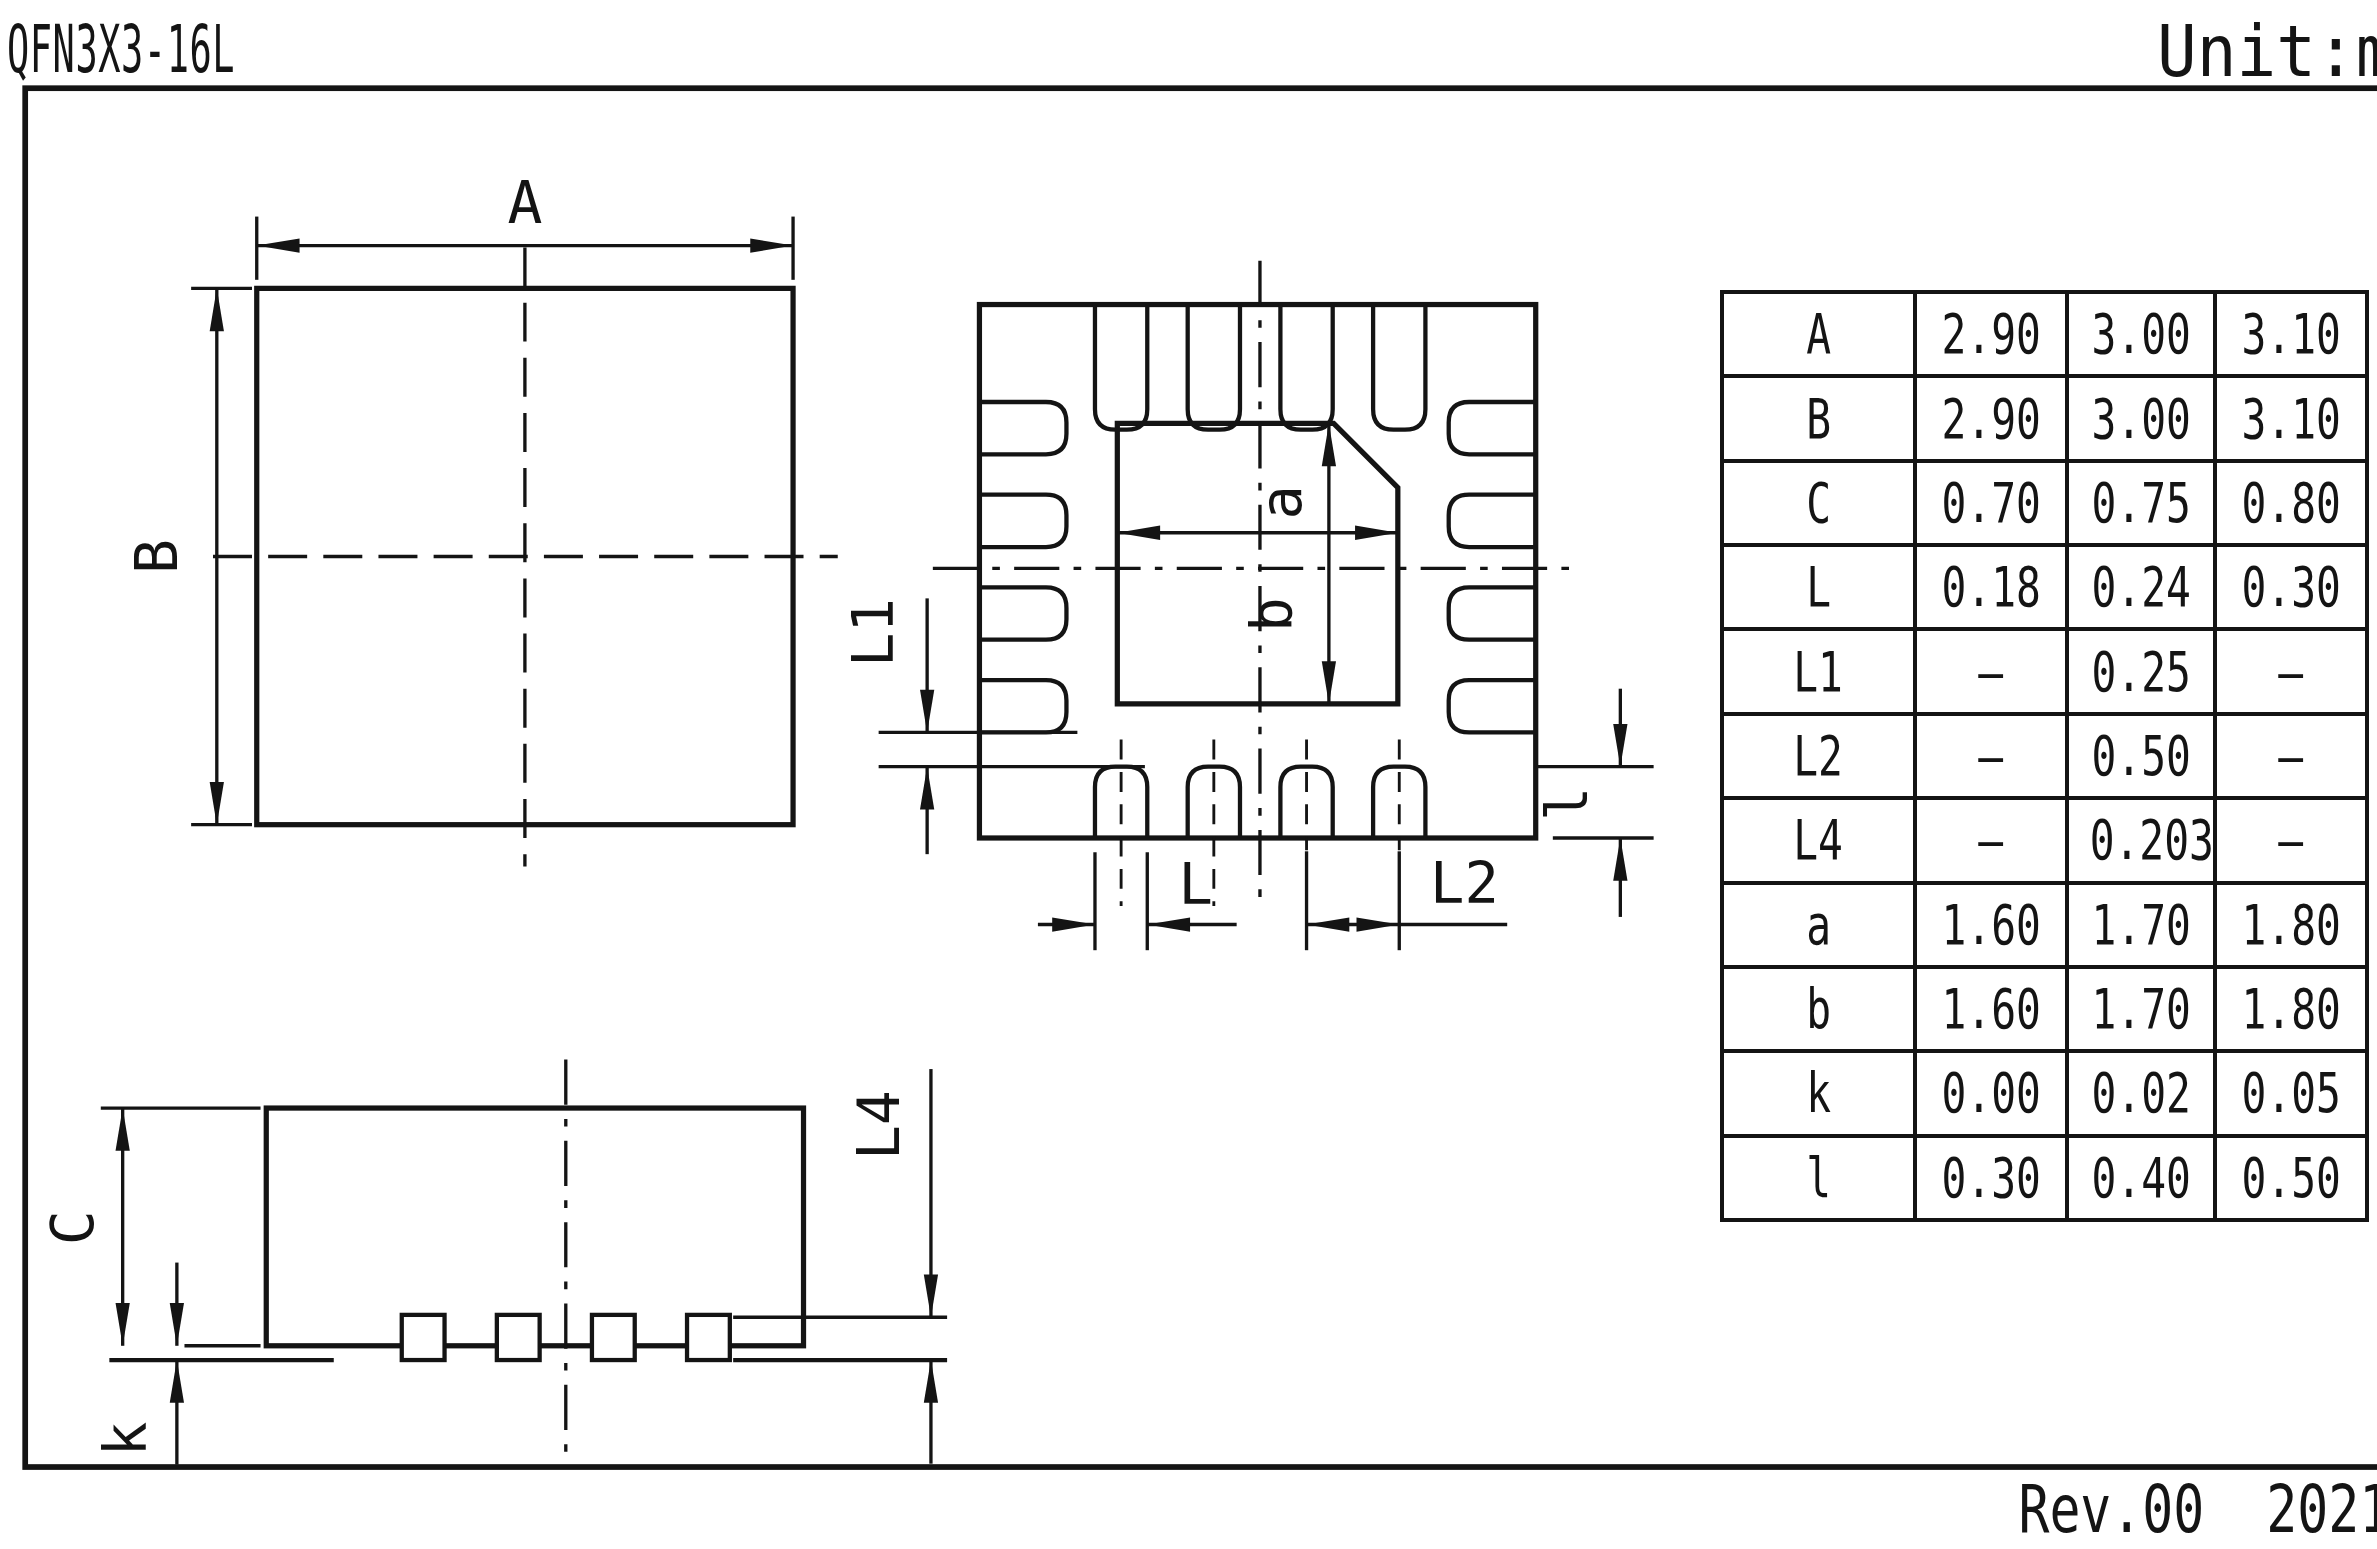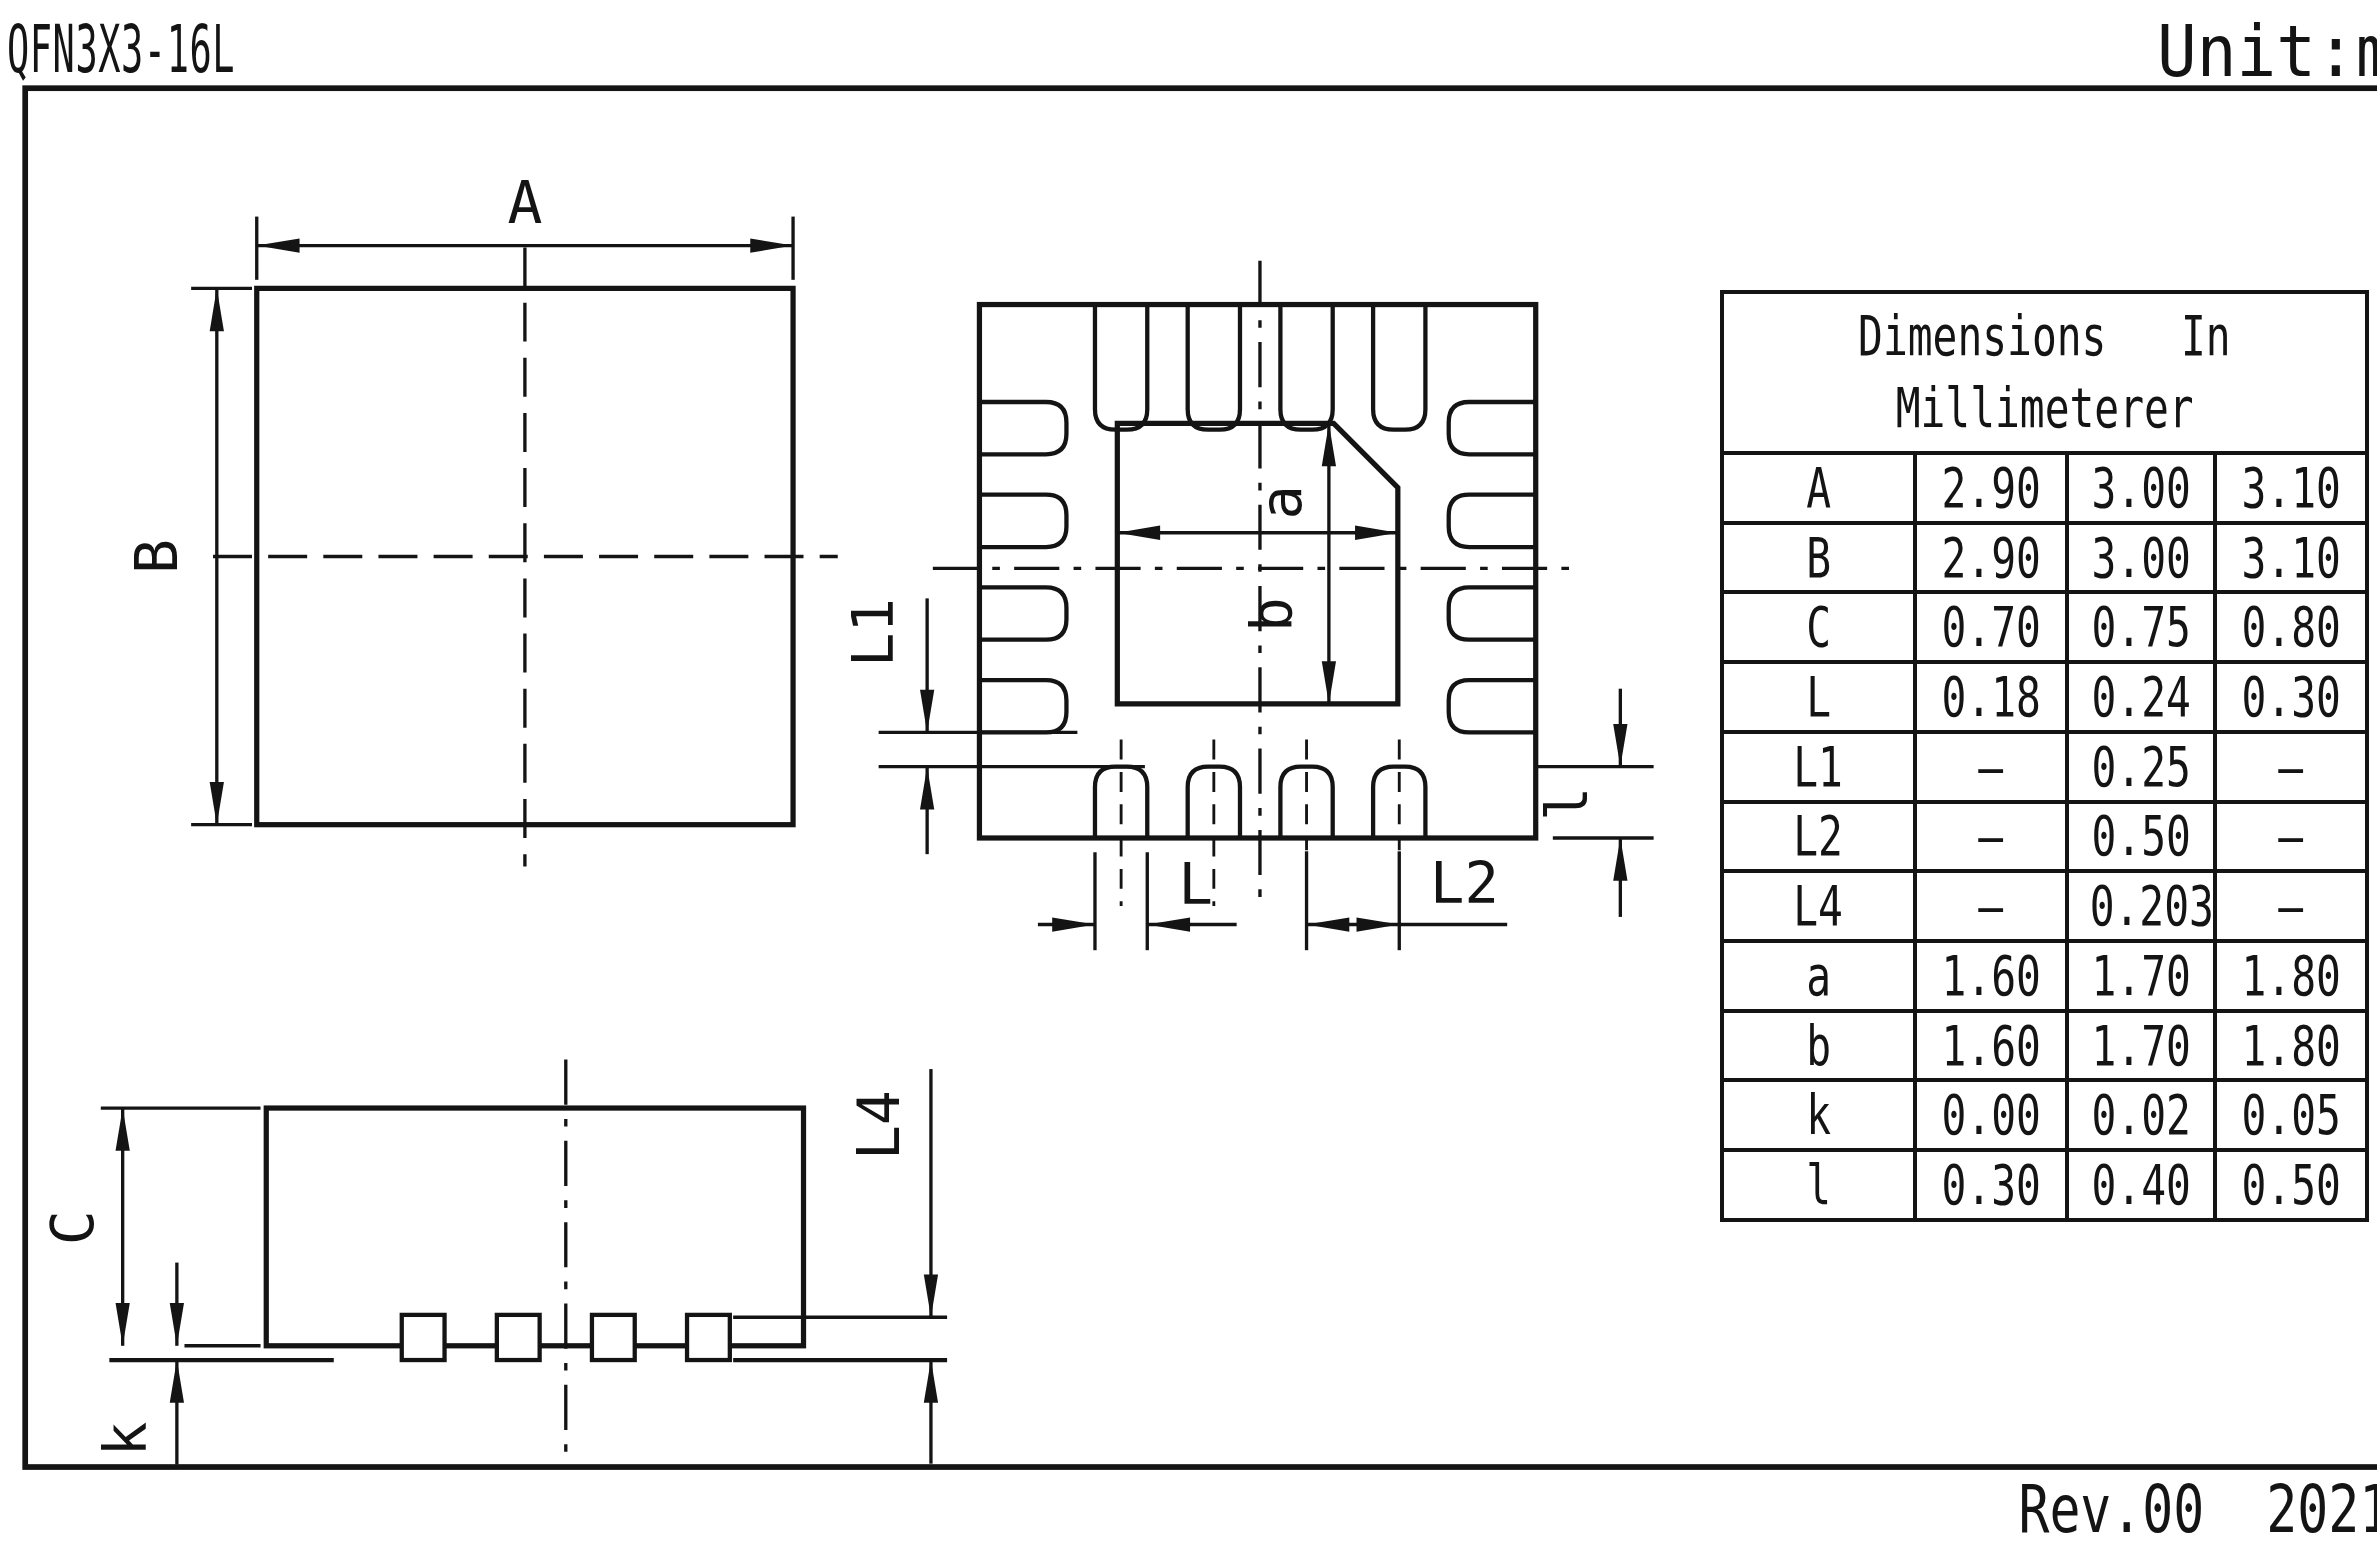--- a/index.html
+++ b/index.html
@@ -157,26 +157,20 @@
   </svg>
 
   <table id="dimtable">
     <colgroup>
         <col style="width:193px">
         <col style="width:152px">
         <col style="width:148px">
         <col style="width:152px">
       </colgroup>
     <tbody>
-        <tr class="rowtitle">
-      <td colspan="4">
-        <div class="tbltitle"><span class="cx">Dimensions   In</span></div>
-        <div class="tbltitle"><span class="cx">Millimeterer</span></div>
-      </td>
-    </tr>
     <tr class="rowdata">
       <td><span class="cx">A</span></td>
       <td><span class="cx">2.90</span></td>
       <td><span class="cx">3.00</span></td>
       <td><span class="cx">3.10</span></td>
     </tr>
     <tr class="rowdata">
       <td><span class="cx">B</span></td>
       <td><span class="cx">2.90</span></td>
       <td><span class="cx">3.00</span></td>

